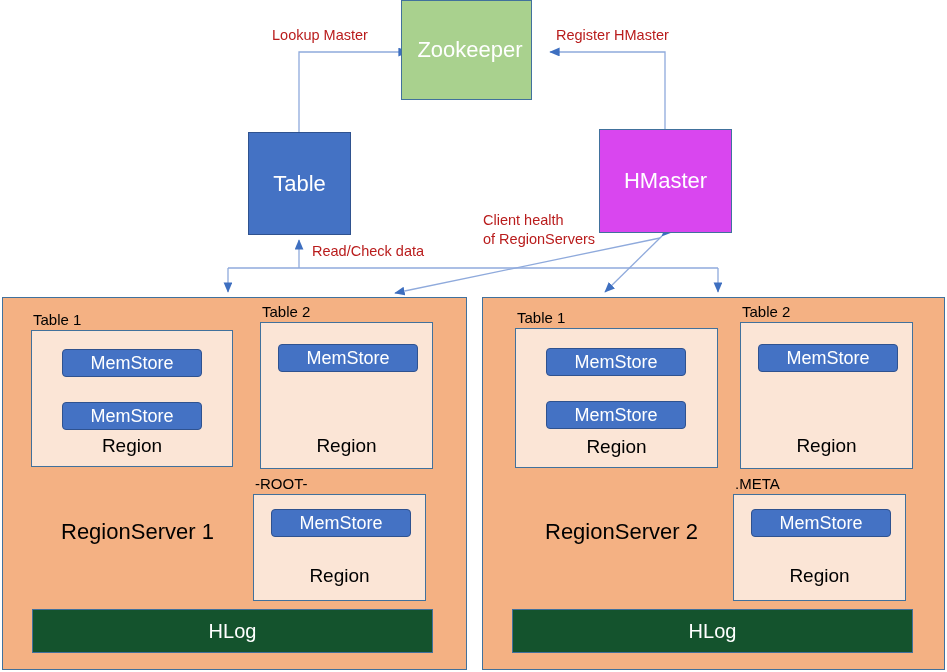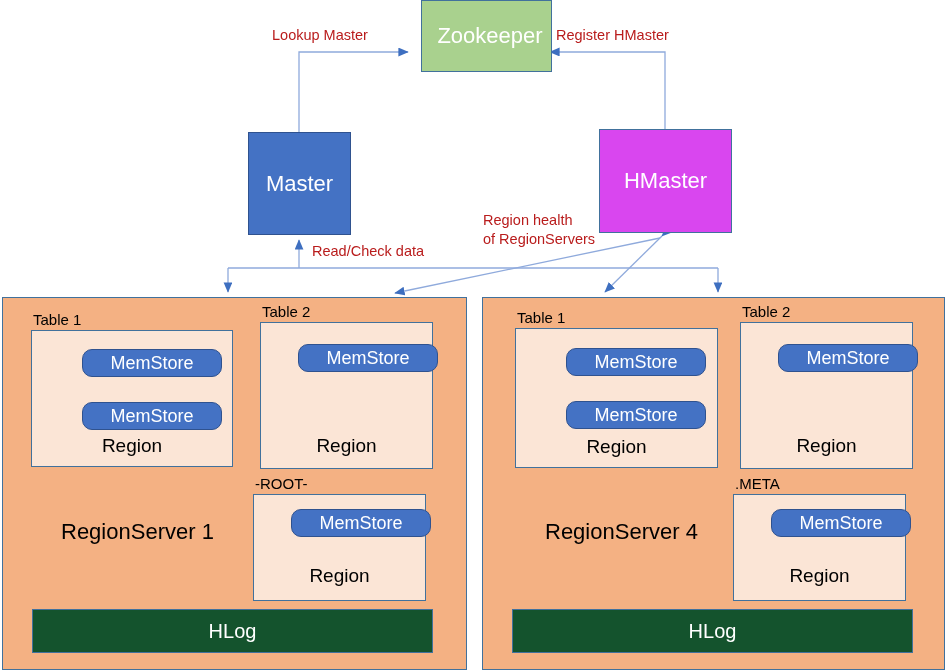--- a/index.html
+++ b/index.html
@@ -21,21 +21,21 @@
   .node {
     position: absolute;
     box-sizing: border-box;
     display: flex;
     align-items: center;
     justify-content: center;
     text-align: center;
   }
   
   #zookeeper-box {
-    left: 421px; top: 0px; width: 131px; height: 72px;
+    left: 401px; top: 0px; width: 131px; height: 100px;
     background: #A9D18E;
     border: 1.5px solid #41719C;
     color: #ffffff;
     font-size: 22px;
     padding-left: 7px;
   }
   #client-box {
     left: 248px; top: 132px; width: 103px; height: 103px;
     background: #4472C4;
     border: 1.5px solid #2F528F;
@@ -80,28 +80,27 @@
     box-sizing: border-box;
     top: 18px; left: 0;
     background: #FBE5D6;
     border: 1.5px solid #41719C;
   }
   .memstore {
     position: absolute;
     box-sizing: border-box;
     background: #4472C4;
     border: 1.5px solid #2F528F;
-    border-radius: 10px;
+    border-radius: 4px;
     color: #ffffff;
     font-size: 18px;
     display: flex;
     align-items: center;
     justify-content: center;
     white-space: nowrap;
-    margin-left: 20px;
   }
   .region-label {
     position: absolute;
     width: 100%;
     text-align: center;
     font-size: 19px;
     color: #000000;
   }
   
   .hlog {
@@ -158,26 +157,26 @@
       <path d="M662,236 L605,292" marker-end="url(#ah)" marker-start="url(#ah)"></path>
     </g>
   </svg>
 
   <div class="edge-label" style="left:272px; top:26px;">Lookup Master</div>
 
   <div class="edge-label" style="left:556px; top:26px;">Register HMaster</div>
 
   <div class="edge-label" style="left:312px; top:242px;">Read/Check data</div>
 
-  <div class="edge-label" style="left:483px; top:211px;">Region health</div>
+  <div class="edge-label" style="left:483px; top:211px;">Client health</div>
   <div class="edge-label" style="left:483px; top:230px;">of RegionServers</div>
 
   <div class="node" id="zookeeper-box">Zookeeper</div>
 
-  <div class="node" id="client-box">Master</div>
+  <div class="node" id="client-box">Table</div>
 
   <div class="node" id="hmaster-box">HMaster</div>
 
   <div class="regionserver" id="regionserver-1">
 
     <div class="rs-name" style="left:58px; top:221px;">RegionServer 1</div>
 
     <div class="table-group" style="left:28px; top:14px; width:202px; height:155px;">
       <div class="table-label">Table 1</div>
       <div class="region-box" style="width:202px; height:137px;">
@@ -201,21 +200,21 @@
         <div class="memstore" style="left:17px; top:14px; width:140px; height:28px;">MemStore</div>
         <div class="region-label" style="top:70px;">Region</div>
       </div>
     </div>
 
     <div class="hlog" style="left:29px; top:311px; width:401px; height:44px;">HLog</div>
   </div>
 
   <div class="regionserver" id="regionserver-2">
 
-    <div class="rs-name" style="left:62px; top:221px;">RegionServer 4</div>
+    <div class="rs-name" style="left:62px; top:221px;">RegionServer 2</div>
 
     <div class="table-group" style="left:32px; top:12px; width:203px; height:158px;">
       <div class="table-label">Table 1</div>
       <div class="region-box" style="width:203px; height:140px;">
         <div class="memstore" style="left:30px; top:19px; width:140px; height:28px;">MemStore</div>
         <div class="memstore" style="left:30px; top:72px; width:140px; height:28px;">MemStore</div>
         <div class="region-label" style="top:107px;">Region</div>
       </div>
     </div>
 

